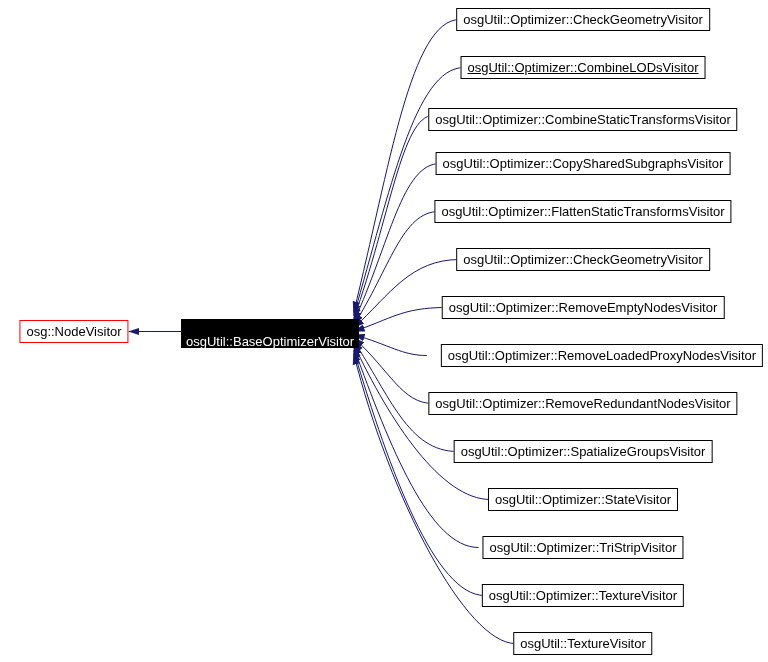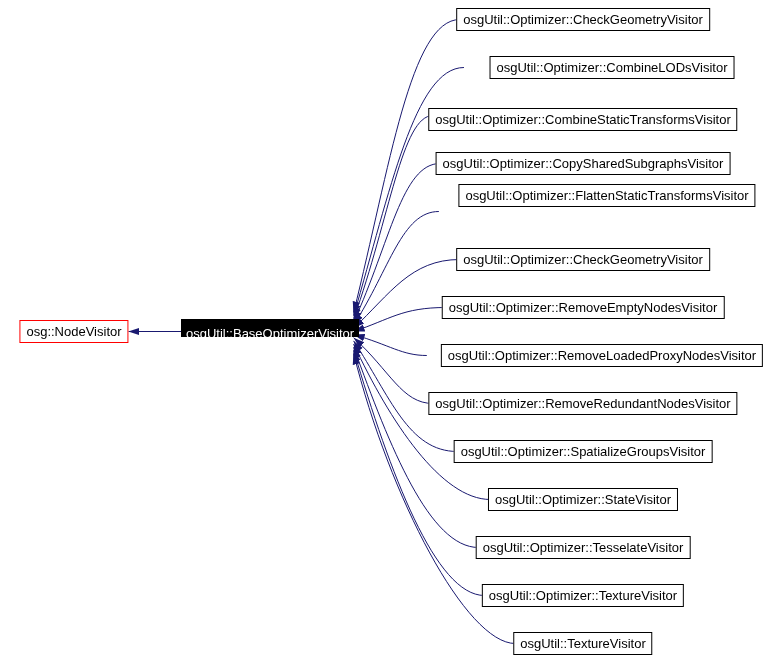--- a/index.html
+++ b/index.html
@@ -16,21 +16,21 @@
     border:1px solid var(--node-border,#000);background:var(--node-bg,#fff);
     color:var(--node-text,#000);font-size:13px;padding:0 6px;
     white-space:nowrap;text-align:left;
   }
   .node.derived{transform:translateX(-50%);}
   .node.base{
     transform:translateX(-50%);
     border-color:var(--base-border,#f00);
   }
   .node.current{
-    height:18px;line-height:27px;padding:0 4px;
+    height:29px;line-height:27px;padding:8px 4px;
     background:var(--cur-bg,#000);color:var(--cur-text,#fff);
     border:1px solid var(--cur-bg,#000);
   }
 </style>
 </head>
 <body>
 
 <div class="canvas" id="canvas" style="--bg: #ffffff; --edge: #191970; --base-border: #ff0000; --cur-bg: #000000; --cur-text: #ffffff; --node-border: #000000; --node-bg: #ffffff; --node-text: #000000;">
 
   <svg class="edge-layer" id="edges" width="768" height="662" viewBox="0 0 768 662" xmlns="http://www.w3.org/2000/svg">
@@ -57,28 +57,28 @@
         <path d="M 128.25 331.5 L 181 331.5" class="edge" marker-start="url(#arrow)"></path>
       </g>
   </svg>
 
   <div class="node base" id="base-node" style="left:74px;top:320px;">osg::NodeVisitor</div>
 
   <div class="node current" id="current-node" style="left:181px;top:319px;">osgUtil::BaseOptimizerVisitor</div>
 
   <div id="derived-nodes">
       <div class="node derived" style="top: 8px; left: 583px;">osgUtil::Optimizer::CheckGeometryVisitor</div>
-      <div class="node derived" style="top: 56px; left: 612px;">osgUtil::Optimizer::CombineLODsVisitor</div>
+      <div class="node derived" style="top: 56px; left: 583px; text-decoration: underline;">osgUtil::Optimizer::CombineLODsVisitor</div>
       <div class="node derived" style="top: 108px; left: 583px;">osgUtil::Optimizer::CombineStaticTransformsVisitor</div>
       <div class="node derived" style="top: 152px; left: 583px;">osgUtil::Optimizer::CopySharedSubgraphsVisitor</div>
-      <div class="node derived" style="top: 184px; left: 583px; margin-left: 24px;">osgUtil::Optimizer::FlattenStaticTransformsVisitor</div>
+      <div class="node derived" style="top: 200px; left: 583px;">osgUtil::Optimizer::FlattenStaticTransformsVisitor</div>
       <div class="node derived" style="top: 248px; left: 583px;">osgUtil::Optimizer::CheckGeometryVisitor</div>
       <div class="node derived" style="top: 296px; left: 583px;">osgUtil::Optimizer::RemoveEmptyNodesVisitor</div>
       <div class="node derived" style="top: 344px; left: 593px; margin-left: 9px;">osgUtil::Optimizer::RemoveLoadedProxyNodesVisitor</div>
       <div class="node derived" style="top: 392px; left: 583px;">osgUtil::Optimizer::RemoveRedundantNodesVisitor</div>
       <div class="node derived" style="top: 440px; left: 583px;">osgUtil::Optimizer::SpatializeGroupsVisitor</div>
       <div class="node derived" style="top: 488px; left: 583px;">osgUtil::Optimizer::StateVisitor</div>
-      <div class="node derived" style="top: 536px; left: 583px;">osgUtil::Optimizer::TesselateVisitor</div>
+      <div class="node derived" style="top: 536px; left: 583px;">osgUtil::Optimizer::TriStripVisitor</div>
       <div class="node derived" style="top: 584px; left: 583px;">osgUtil::Optimizer::TextureVisitor</div>
       <div class="node derived" style="top: 632px; left: 583px;">osgUtil::TextureVisitor</div>
     </div>
 
 </div>
 
 </body></html>

